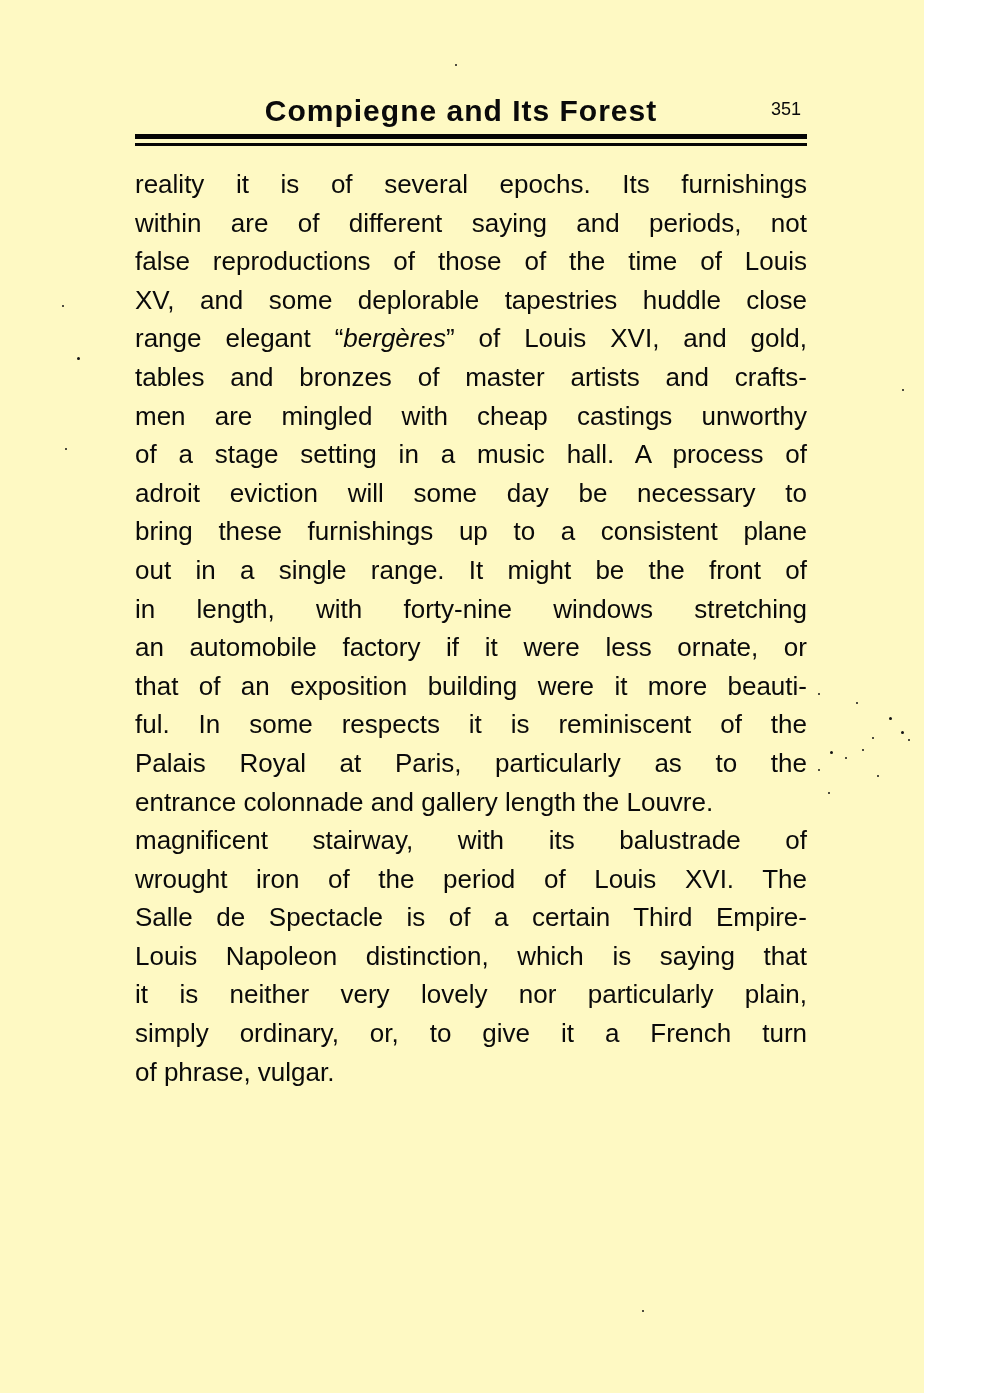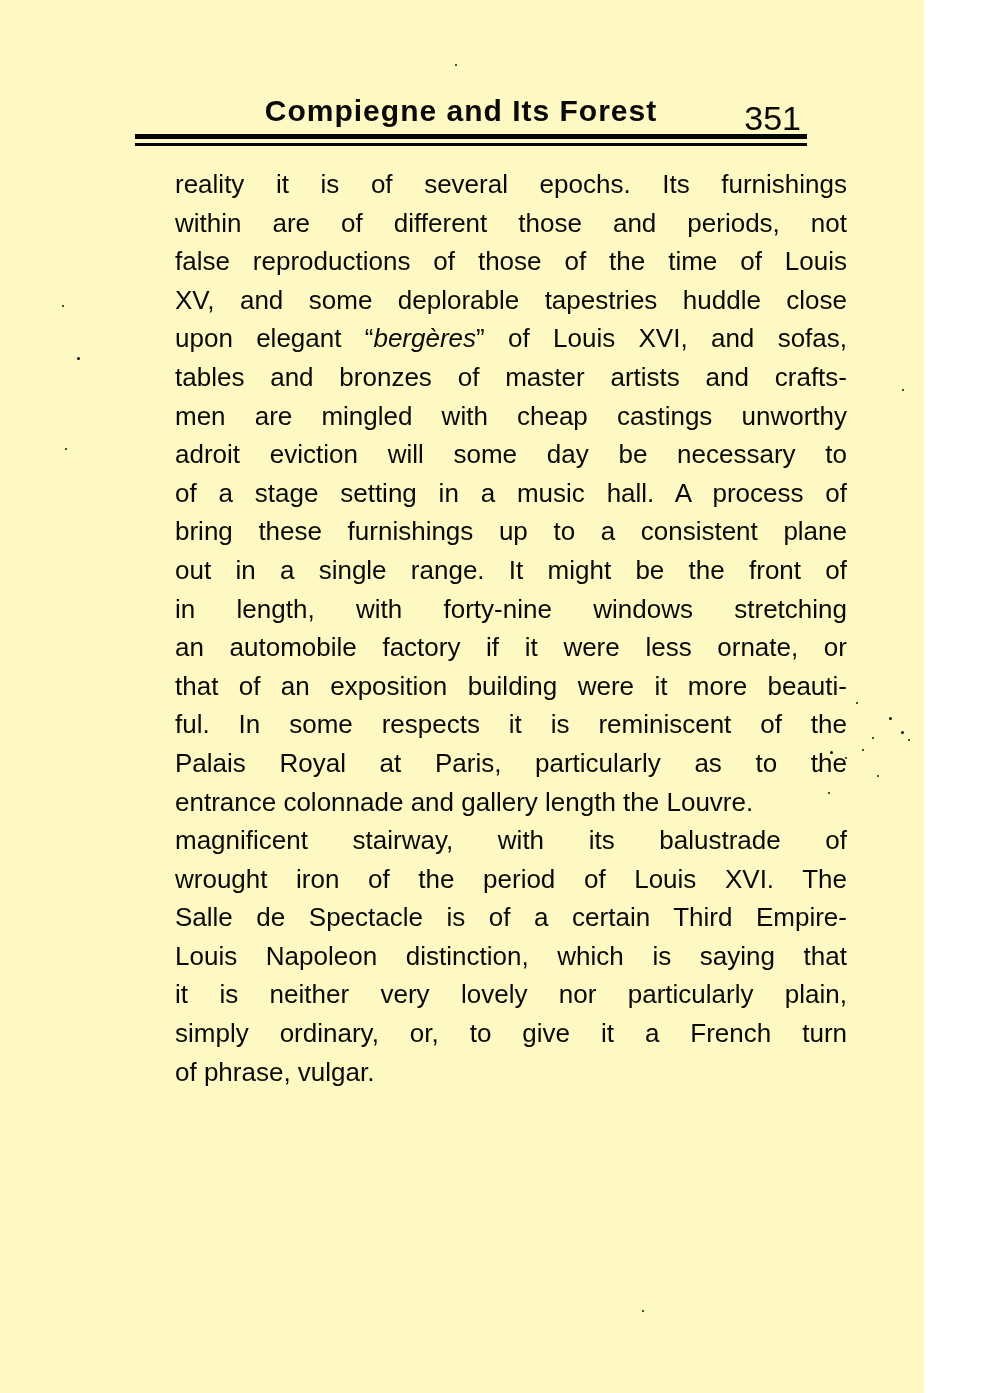--- a/index.html
+++ b/index.html
@@ -24,33 +24,32 @@
     text-align: center;
     font-weight: bold;
     font-size: 30px;
     letter-spacing: 1px;
     transform: translateX(-10px);
   }
   .page-number {
     position: absolute;
     right: 6px;
     top: 5px;
-    font-size: 34px;
+    font-size: 18px;
   }
   .double-rule { position: absolute; top: 134px; left: 135px; width: 672px; }
   .double-rule .r1 { height: 5px; background: #050505; }
   .double-rule .r2 { height: 3px; background: #050505; margin-top: 4px; }
   .body-text {
     position: absolute;
     top: 165px;
     left: 135px;
     width: 672px;
     font-size: 26px;
     line-height: 38.6px;
-    margin-left: 40px;
   }
   .line {
     text-align: justify;
     text-align-last: justify;
   }
   .line.endline { text-align-last: left; }
   .line.indent { text-indent: 32px; }
   .line em { font-style: italic; }
   .speck { position: absolute; background: #141414; border-radius: 50%; }
 </style>
@@ -63,28 +62,28 @@
     <span class="page-number">351</span>
   </div>
 
   <div class="double-rule">
     <div class="r1"></div>
     <div class="r2"></div>
   </div>
 
   <div class="body-text" id="body-el">
       <div class="line">reality it is of several epochs.  Its furnishings</div>
-      <div class="line">within are of different those and periods, not</div>
+      <div class="line">within are of different saying and periods, not</div>
       <div class="line">false reproductions of those of the time of Louis</div>
       <div class="line">XV, and some deplorable tapestries huddle close</div>
-      <div class="line"><span>upon elegant “</span><em>bergères</em><span>” of Louis XVI, and sofas,</span></div>
+      <div class="line"><span>range elegant “</span><em>bergères</em><span>” of Louis XVI, and gold,</span></div>
       <div class="line">tables and bronzes of master artists and crafts-</div>
       <div class="line">men are mingled with cheap castings unworthy</div>
+      <div class="line">of a stage setting in a music hall.  A process of</div>
       <div class="line">adroit eviction will some day be necessary to</div>
-      <div class="line">of a stage setting in a music hall.  A process of</div>
       <div class="line">bring these furnishings up to a consistent plane</div>
       <div class="line">out in a single range.  It might be the front of</div>
       <div class="line">in length, with forty-nine windows stretching</div>
       <div class="line">an automobile factory if it were less ornate, or</div>
       <div class="line">that of an exposition building were it more beauti-</div>
       <div class="line">ful.  In some respects it is reminiscent of the</div>
       <div class="line">Palais Royal at Paris, particularly as to the</div>
       <div class="line endline">entrance colonnade and gallery length the Louvre.</div>
       <div class="line">magnificent stairway, with its balustrade of</div>
       <div class="line">wrought iron of the period of Louis XVI.  The</div>

